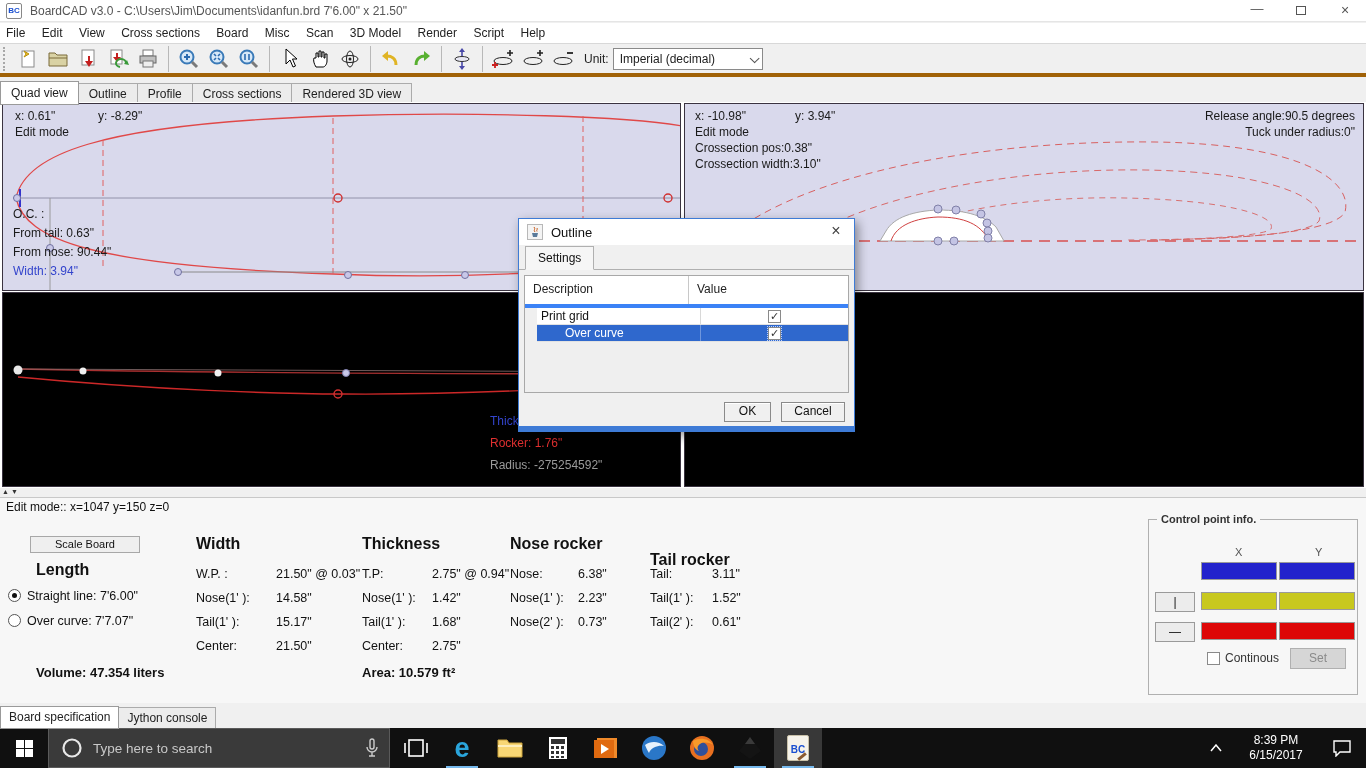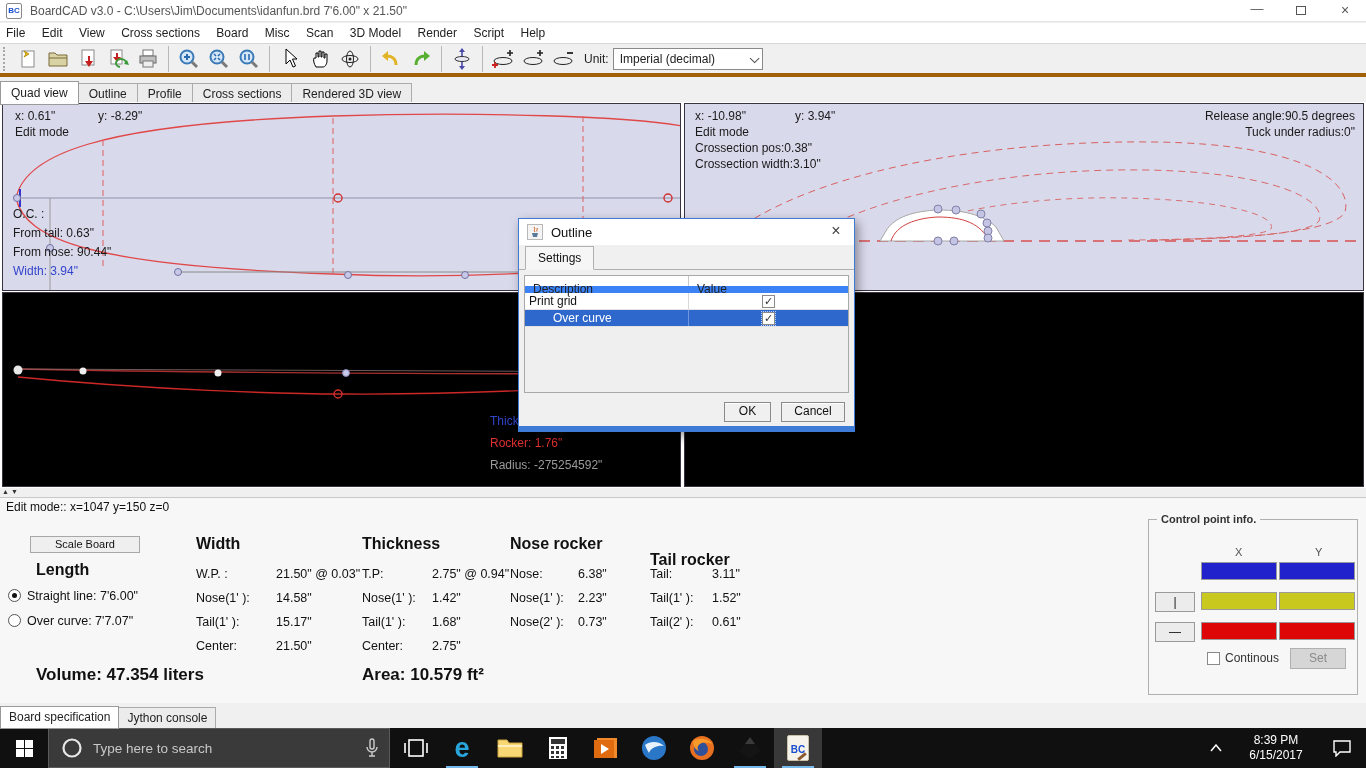--- a/index.html
+++ b/index.html
@@ -49,24 +49,24 @@
 
 
 .dlg{position:absolute;left:518px;top:218px;width:337px;height:214px;background:#f0f0f0;border:1px solid #3e7bd6;border-bottom:6px solid #3e7bd6;box-shadow:3px 4px 10px rgba(0,0,0,.4);z-index:10;}
 .dlg-title{position:absolute;left:0;top:0;right:0;height:26px;background:#fff;}
 .dlg-title .jicon{position:absolute;left:8px;top:5px;width:16px;height:16px;background:#f4f4f4;border:1px solid #b8b8b8;}
 .dlg-title .tname{position:absolute;left:32px;top:6px;font-size:13px;color:#111;}
 .dlg-close{position:absolute;right:8px;top:3px;font-size:16px;color:#444;width:20px;text-align:center;}
 .dlgtabs{position:absolute;left:0;top:26px;right:0;height:25px;background:#f0f0f0;border-bottom:1px solid #b0b0b0;}
 .dlgtab{position:absolute;left:6px;bottom:-1px;padding:4px 12px;background:#f6f6f6;border:1px solid #b0b0b0;border-bottom:1px solid #f6f6f6;font-size:12px;color:#111;}
 .dtable{position:absolute;left:5px;top:56px;width:325px;height:118px;background:#efefef;border:1px solid #a8a8a8;}
-.dth{display:flex;height:17px;background:#fff;border-bottom:7px solid #3b82f6;}
+.dth{display:flex;height:32px;background:#fff;border-bottom:4px solid #3b82f6;}
 .dth div{font-size:12px;color:#222;padding:6px 0 0 8px;}
 .dth .c1{width:164px;border-right:1px solid #c8c8c8;}
-.drow{display:flex;height:17px;background:#fff;border-bottom:1px solid #e2e2e2;font-size:12px;color:#111;}
+.drow{display:flex;height:17px;background:#fff;border-bottom:1px solid #e2e2e2;font-size:12px;color:#111;margin-left:12px;}
 .drow .c1{width:164px;padding:1px 0 0 4px;border-right:1px solid #d8d8d8;}
 .drow .c2{flex:1;display:flex;justify-content:center;align-items:center;}
 .drow.sel{background:#2f68cd;color:#fff;}
 .drow.sel .c1{border-right-color:#6f96dd;padding-left:28px;}
 .cb{width:13px;height:13px;background:#fff;border:1px solid #8a8a8a;font-size:11px;line-height:11px;text-align:center;color:#333;font-weight:bold;}
 .drow.sel .cb{outline:1px dotted #bcd2ff;}
 .dbtn{position:absolute;top:183px;height:20px;background:#f0f0f0;border:1px solid #8a8a8a;box-shadow:inset 0 1px 0 #fff;font-size:12px;color:#111;text-align:center;line-height:17px;}
 .dbtn.ok{left:205px;width:47px;}
 .dbtn.cancel{left:262px;width:64px;}
 
@@ -74,21 +74,21 @@
 .statusline{position:absolute;left:0;top:497px;width:1366px;height:18px;background:#f7f7f7;border-top:1px solid #c8c8c8;font-size:12px;color:#111;padding:2px 0 0 6px;}
 .spec{position:absolute;left:0;top:515px;width:1366px;height:188px;background:#f7f7f7;}
 .scalebtn{position:absolute;left:30px;top:21px;width:110px;height:17px;background:#efefef;border:1px solid #a8a8a8;font-size:11px;color:#111;text-align:center;line-height:15px;}
 .shead{position:absolute;font-size:16px;font-weight:bold;color:#111;}
 .scol{position:absolute;top:40px;}
 .srow{display:flex;height:24px;font-size:12.5px;color:#111;align-items:center;}
 .sl{display:inline-block;}
 .radio-row{display:flex;align-items:center;height:25px;font-size:12.5px;color:#111;}
 .radio{width:13px;height:13px;border:1px solid #555;border-radius:50%;background:#fff;margin-right:6px;position:relative;}
 .radio.sel::after{content:'';position:absolute;left:3px;top:3px;width:5px;height:5px;border-radius:50%;background:#111;}
-.bigval{position:absolute;font-size:17px;font-weight:bold;color:#111;}
+.bigval{position:absolute;font-size:13px;font-weight:bold;color:#111;}
 
 
 .cpbox{position:absolute;left:1148px;top:4px;width:210px;height:176px;border:1px solid #b0b0b0;}
 .cplegend{position:absolute;left:8px;top:-7px;background:#f7f7f7;padding:0 4px;font-size:11px;font-weight:bold;color:#333;}
 .cpxy{position:absolute;top:26px;font-size:11px;color:#555;}
 .cpfield{position:absolute;width:76px;height:18px;border:1px solid #9a9a9a;}
 .cpbtn{position:absolute;left:6px;width:40px;height:20px;background:#ececec;border:1px solid #9a9a9a;font-size:12px;color:#111;text-align:center;line-height:18px;}
 .cpcheckrow{position:absolute;left:58px;top:131px;display:flex;align-items:center;font-size:12px;color:#333;}
 .cpcheck{width:13px;height:13px;background:#fff;border:1px solid #8a8a8a;margin-right:5px;}
 .setbtn{position:absolute;left:141px;top:128px;width:56px;height:21px;background:#d6d6d6;border:1px solid #b0b0b0;font-size:12px;color:#8a8a8a;text-align:center;line-height:19px;}

